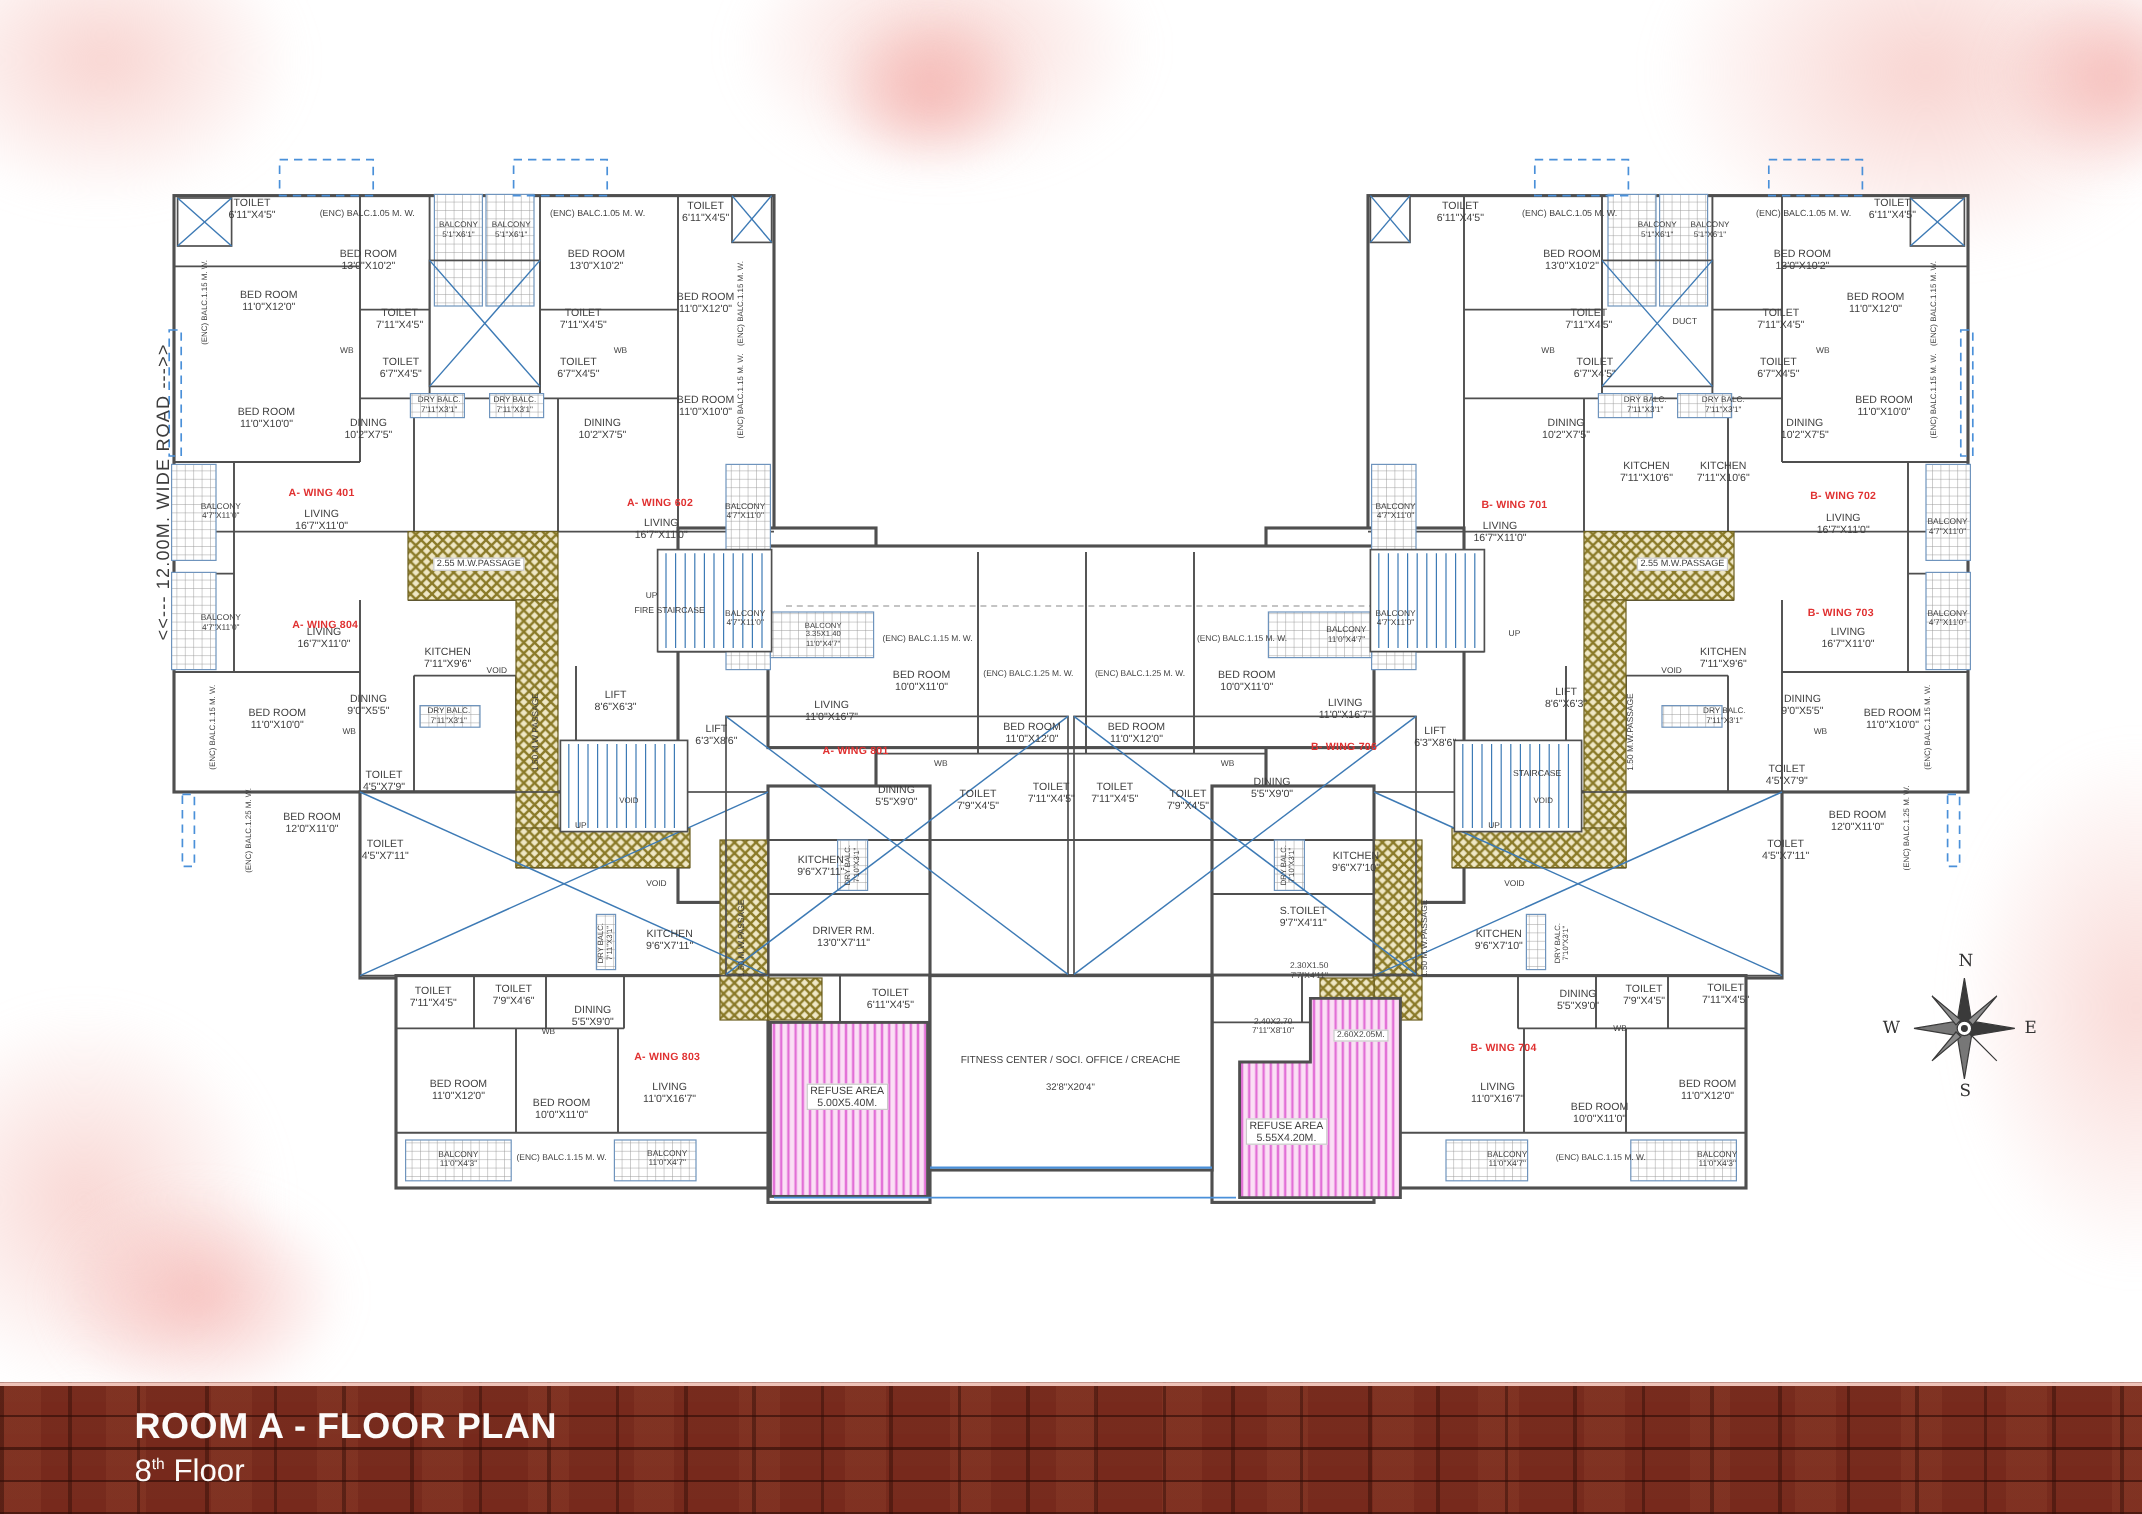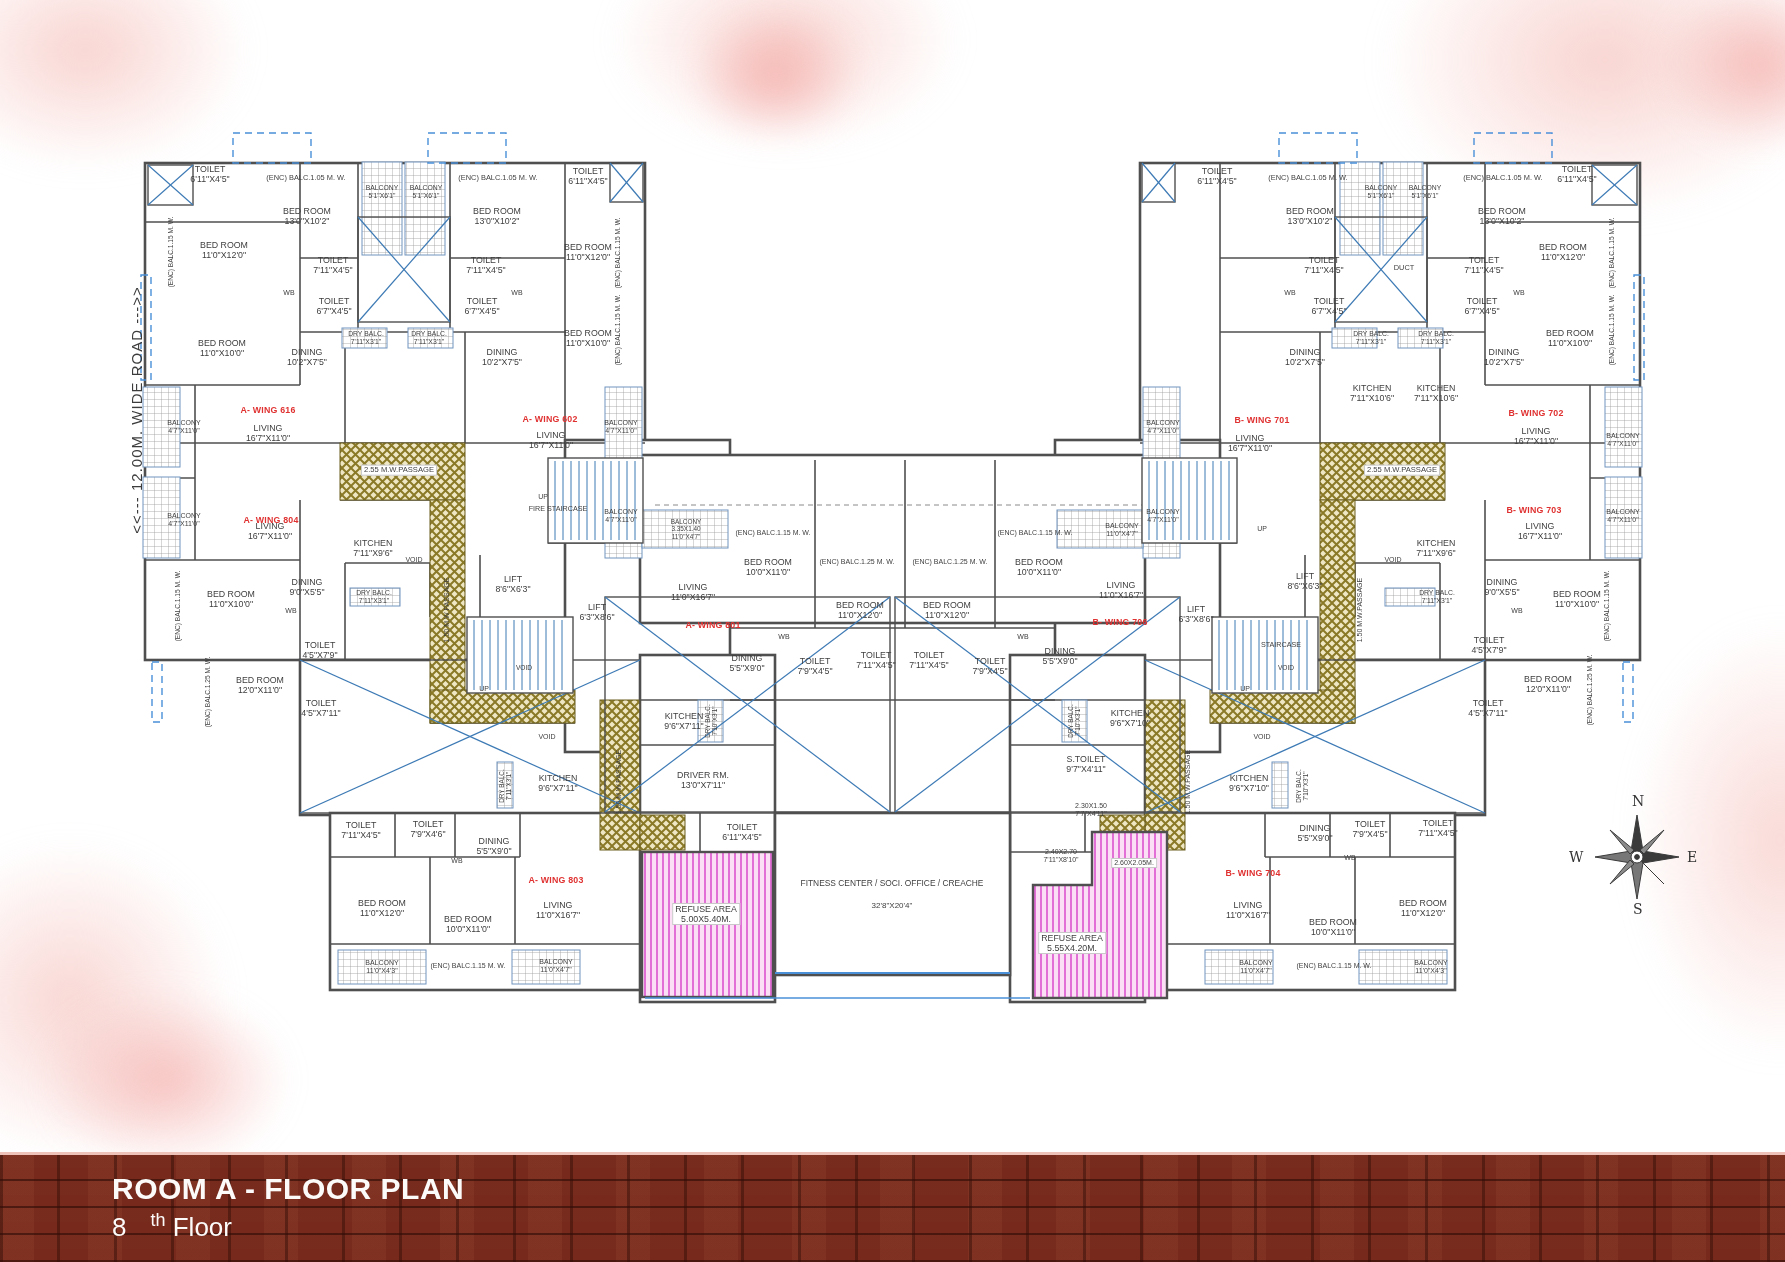--- a/index.html
+++ b/index.html
@@ -21,21 +21,21 @@
     background-image:
       repeating-linear-gradient(0deg, rgba(46,12,6,.62) 0 2px, rgba(0,0,0,0) 2px 27px),
       repeating-linear-gradient(90deg, rgba(46,12,6,.45) 0 3px, rgba(0,0,0,0) 3px 57px),
       repeating-linear-gradient(90deg, rgba(150,70,48,.28) 0 34px, rgba(0,0,0,0) 34px 88px),
       repeating-linear-gradient(0deg, rgba(0,0,0,0) 0 13px, rgba(120,50,34,.25) 13px 27px);
   }
   #footer::before{content:"";position:absolute;left:0;top:0;width:100%;height:3px;background:#eec2b8;}
   .ftitle{position:absolute;color:#fcfbfa;}
   .ftitle .t1{font-size:30px;font-weight:800;letter-spacing:.5px;}
   .ftitle .t2{font-size:26px;font-weight:400;margin-top:4px;}
-  .ftitle sup{font-size:18px;margin-left:24px;}
+  .ftitle sup{font-size:13px;}
 </style>
 </head>
 <body>
 
 <div id="stage">
 
   <div class="blob" style="left:-80px;top:-70px;width:330px;height:240px;background:radial-gradient(closest-side,rgba(246,198,193,.75),rgba(246,198,193,0));"></div>
   <div class="blob" style="left:610px;top:-70px;width:350px;height:220px;background:radial-gradient(closest-side,rgba(246,198,193,.7),rgba(246,198,193,0));"></div>
   <div class="blob" style="left:690px;top:10px;width:170px;height:130px;background:radial-gradient(closest-side,rgba(243,172,168,.8),rgba(243,172,168,0));"></div>
   <div class="blob" style="left:1380px;top:-100px;width:450px;height:320px;background:radial-gradient(closest-side,rgba(246,198,193,.75),rgba(246,198,193,0));"></div>
@@ -322,21 +322,21 @@
       <div class="lbl" style="left: 366px; top: 338px; font-size: 6.8px;">DRY BALC.
 7'11"X3'1"</div>
       <div class="lbl" style="left: 429px; top: 338px; font-size: 6.8px;">DRY BALC.
 7'11"X3'1"</div>
       <div class="lbl" style="left: 307px; top: 357px;">DINING
 10'2"X7'5"</div>
       <div class="lbl" style="left: 502px; top: 357px;">DINING
 10'2"X7'5"</div>
       <div class="lbl" style="left: 588px; top: 338px;">BED ROOM
 11'0"X10'0"</div>
-      <div class="lbl red" style="left: 268px; top: 410px;">A- WING 616</div>
+      <div class="lbl red" style="left: 268px; top: 410px;">A- WING 401</div>
       <div class="lbl" style="left: 268px; top: 433px;">LIVING
 16'7"X11'0"</div>
       <div class="lbl red" style="left: 550px; top: 419px;">A- WING 602</div>
       <div class="lbl" style="left: 551px; top: 440px;">LIVING
 16'7"X11'0"</div>
       <div class="lbl bg" style="left: 399px; top: 470px; font-size: 7.6px;">2.55 M.W.PASSAGE</div>
       <div class="lbl red" style="left: 271px; top: 520px; text-align: center;">A- WING 804</div>
       <div class="lbl" style="left: 270px; top: 531px;">LIVING
 16'7"X11'0"</div>
       <div class="lbl" style="left: 621px; top: 427px; font-size: 7px;">BALCONY

